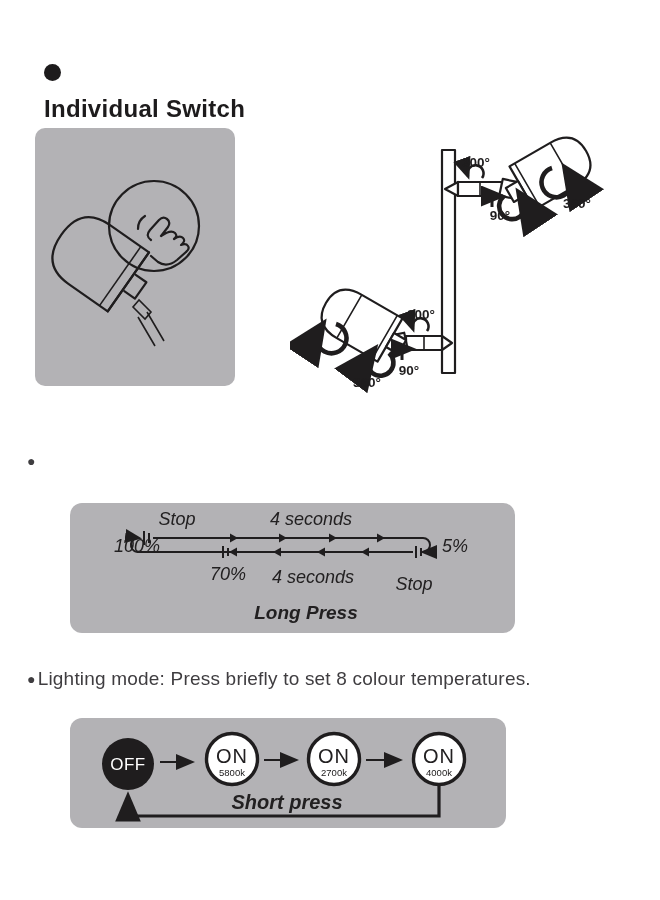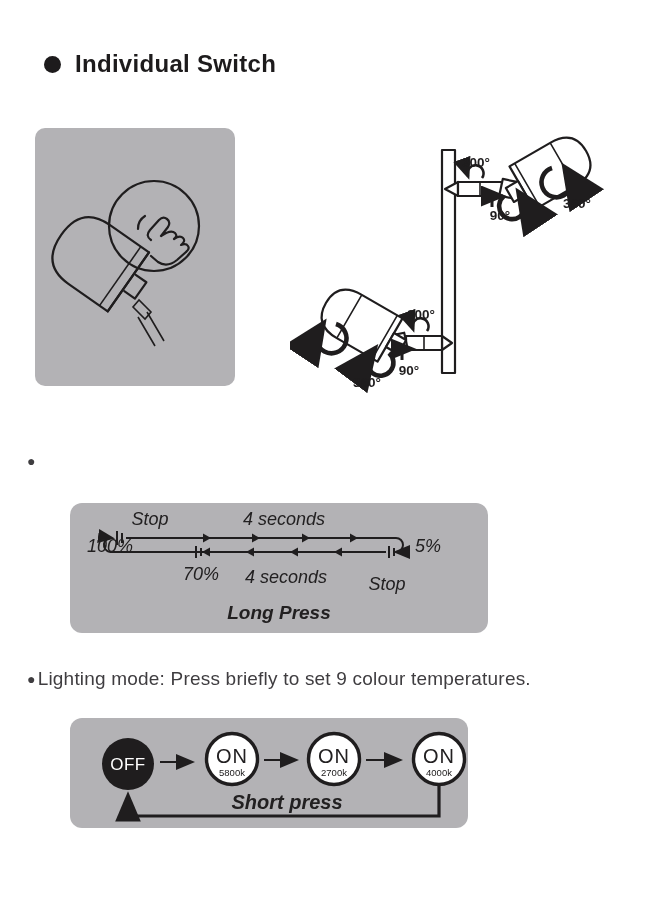--- a/index.html
+++ b/index.html
@@ -1,34 +1,34 @@
 <!DOCTYPE html>
 <html><head>
 <meta charset="utf-8">
 <style>
   html,body{margin:0;padding:0;background:#ffffff;}
   .page{position:relative;width:660px;height:900px;background:#ffffff;overflow:hidden;
         font-family:"Liberation Sans","DejaVu Sans",sans-serif;color:#2b292a;}
   .abs{position:absolute;}
 
   
-  .title-row{left:44px;top:50px;display:flex;align-items:center;gap:14px;}
+  .title-row{left:44px;top:64px;display:flex;align-items:flex-start;gap:14px;flex-direction:column;}
   .title-bullet{width:17px;height:17px;border-radius:50%;background:#1d1b1c;flex:0 0 auto;}
   .title-text{font-size:24px;font-weight:700;letter-spacing:.3px;color:#1d1b1c;}
 
   
   .instr{left:27px;width:620px;font-size:19px;letter-spacing:.2px;color:#3f3d40;
          display:flex;align-items:center;}
   .instr .dot{font-size:14px;margin-right:2px;color:#3f3d40;}
 
   
   .panel{background:#b3b2b5;border-radius:10px;}
   #panel-touch{left:35px;top:128px;width:200px;height:258px;}
-  #panel-brightness{left:70px;top:503px;width:418px;height:130px;border-radius:12px;}
-  #panel-lighting{left:70px;top:718px;width:398px;height:110px;border-radius:12px;}
+  #panel-brightness{left:70px;top:503px;width:418px;height:130px;border-radius:12px;padding-left:27px;}
+  #panel-lighting{left:70px;top:718px;width:436px;height:110px;border-radius:12px;}
 
   svg{display:block;}
   .ink{stroke:#1f1d1e;fill:none;stroke-width:2.2;stroke-linecap:round;stroke-linejoin:round;}
   .ink-thin{stroke:#1f1d1e;fill:none;stroke-width:1.6;}
   .ink-fill-white{stroke:#1f1d1e;fill:#ffffff;stroke-width:2.2;stroke-linejoin:round;}
   .rot-arrow{stroke:#1f1d1e;fill:none;stroke-width:4.6;stroke-linecap:butt;}
   .rot-arrow-sm{stroke:#1f1d1e;fill:none;stroke-width:2.6;}
   .elbow{stroke:#1f1d1e;fill:none;stroke-width:3;}
   .deg{font:700 13.5px "Liberation Sans",sans-serif;fill:#1f1d1e;}
   .b-lbl{font:italic 400 18px "Liberation Sans",sans-serif;fill:#222021;}
@@ -171,21 +171,21 @@
       <text x="358" y="49" text-anchor="middle" class="b-lbl">5%</text>
       <text x="131" y="77" text-anchor="middle" class="b-lbl">70%</text>
       <text x="216" y="80" text-anchor="middle" class="b-lbl">4 seconds</text>
       <text x="317" y="87" text-anchor="middle" class="b-lbl">Stop</text>
       <text x="209" y="116" text-anchor="middle" class="b-cap">Long Press</text>
     </svg>
   </div>
 
   <div class="abs instr" style="top:668px;">
     <span class="dot">●</span>
-    <span>Lighting mode: Press briefly to set 9 colour temperatures.</span>
+    <span>Lighting mode: Press briefly to set 8 colour temperatures.</span>
   </div>
 
   <div class="abs panel" id="panel-lighting">
     <svg width="418" height="110" viewBox="0 0 418 110">
       <defs>
         <marker id="lm" markerWidth="10" markerHeight="9" refX="8" refY="4" orient="auto">
           <path d="M0,0 L9.5,4 L0,8 Z" fill="#1f1d1e"></path>
         </marker>
       </defs>
 

